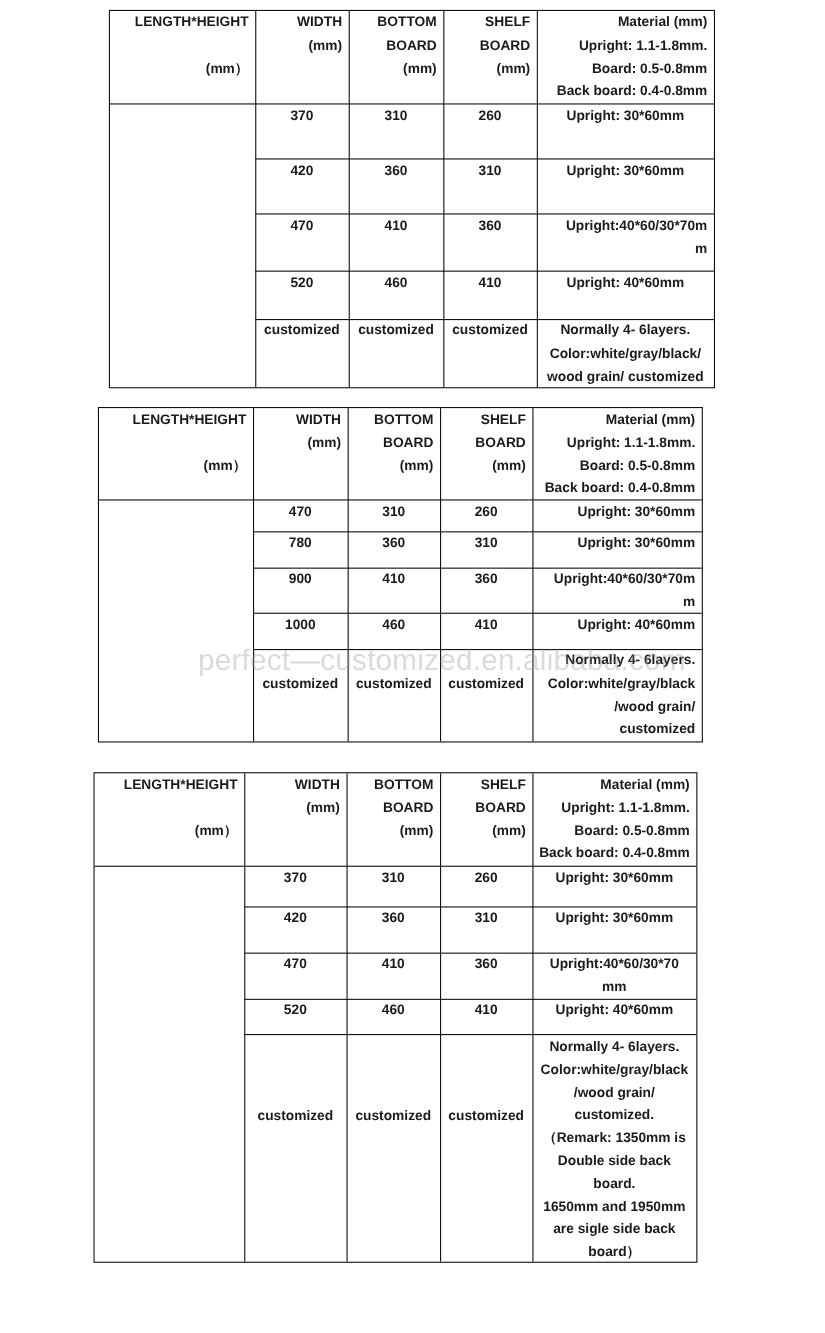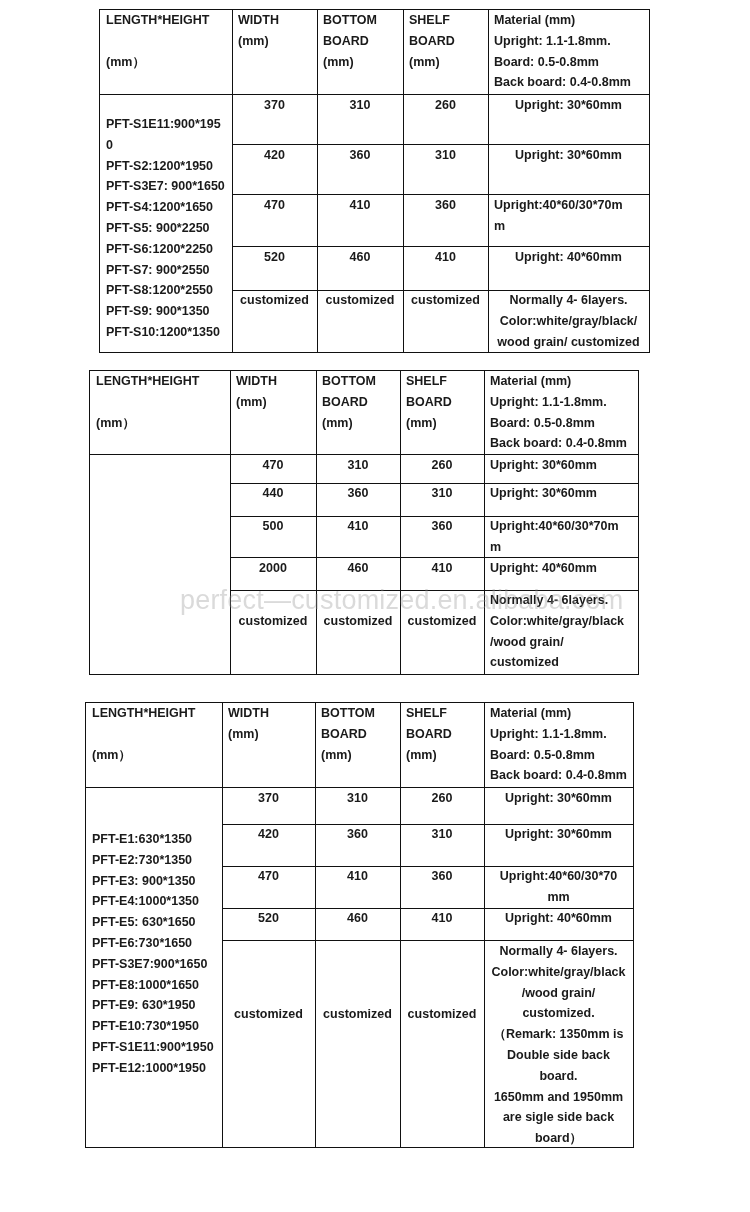--- a/index.html
+++ b/index.html
@@ -4,21 +4,21 @@
 <style>
   html, body { margin: 0; padding: 0; background: #ffffff; }
   body { width: 750px; height: 1212px; position: relative; overflow: hidden;
          font-family: "Liberation Sans", "DejaVu Sans", sans-serif; color: #1a1a1a; }
   .tbl { position: absolute; border: 1.5px solid #111; box-sizing: border-box; }
   .cell { position: absolute; box-sizing: border-box; font-weight: bold; font-size: 12.5px;
           line-height: 20.8px; padding: 0 6px; white-space: pre-line; }
   .vline { position: absolute; width: 1px; background: #111; }
   .hline { position: absolute; height: 1px; background: #111; }
   .c { text-align: center; }
-  .l { text-align: left; }
+  .l { text-align: right; }
   .watermark { position: absolute; left: 180px; top: 585px; font-size: 27px; color: rgba(150,150,150,0.35);
                font-family: "Liberation Sans", sans-serif; letter-spacing: 0.2px; pointer-events: none; }
 </style>
 </head>
 <body>
 
 <div class="tbl" style="left:99px; top:9px; width:551px; height:344px;">
 
   <div class="vline" style="left:132px; top:0; height:342px;"></div>
   <div class="vline" style="left:217px; top:0; height:342px;"></div>
@@ -40,31 +40,20 @@
 BOARD
 (mm)</div>
   <div class="cell l" style="left:303px; top:0; width:85px;">SHELF
 BOARD
 (mm)</div>
   <div class="cell l" style="left:388px; top:0; width:161px;">Material (mm)
 Upright: 1.1-1.8mm.
 Board: 0.5-0.8mm
 Back board: 0.4-0.8mm</div>
 
-  <div class="cell l" style="left:0; top:104px; width:132px;">PFT-S1E11:900*195
-0
-PFT-S2:1200*1950
-PFT-S3E7: 900*1650
-PFT-S4:1200*1650
-PFT-S5: 900*2250
-PFT-S6:1200*2250
-PFT-S7: 900*2550
-PFT-S8:1200*2550
-PFT-S9: 900*1350
-PFT-S10:1200*1350</div>
 
   <div class="cell c" style="left:132px; top:85px; width:85px;">370</div>
   <div class="cell c" style="left:217px; top:85px; width:86px;">310</div>
   <div class="cell c" style="left:303px; top:85px; width:85px;">260</div>
   <div class="cell c" style="left:388px; top:85px; width:161px;">Upright: 30*60mm</div>
 
   <div class="cell c" style="left:132px; top:135px; width:85px;">420</div>
   <div class="cell c" style="left:217px; top:135px; width:86px;">360</div>
   <div class="cell c" style="left:303px; top:135px; width:85px;">310</div>
   <div class="cell c" style="left:388px; top:135px; width:161px;">Upright: 30*60mm</div>
@@ -115,32 +104,32 @@
 Upright: 1.1-1.8mm.
 Board: 0.5-0.8mm
 Back board: 0.4-0.8mm</div>
 
 
   <div class="cell c" style="left:140px; top:84px; width:86px;">470</div>
   <div class="cell c" style="left:226px; top:84px; width:84px;">310</div>
   <div class="cell c" style="left:310px; top:84px; width:84px;">260</div>
   <div class="cell l" style="left:394px; top:84px; width:154px;">Upright: 30*60mm</div>
 
-  <div class="cell c" style="left:140px; top:112px; width:86px;">440</div>
+  <div class="cell c" style="left:140px; top:112px; width:86px;">780</div>
   <div class="cell c" style="left:226px; top:112px; width:84px;">360</div>
   <div class="cell c" style="left:310px; top:112px; width:84px;">310</div>
   <div class="cell l" style="left:394px; top:112px; width:154px;">Upright: 30*60mm</div>
 
-  <div class="cell c" style="left:140px; top:145px; width:86px;">500</div>
+  <div class="cell c" style="left:140px; top:145px; width:86px;">900</div>
   <div class="cell c" style="left:226px; top:145px; width:84px;">410</div>
   <div class="cell c" style="left:310px; top:145px; width:84px;">360</div>
   <div class="cell l" style="left:394px; top:145px; width:154px;">Upright:40*60/30*70m
 m</div>
 
-  <div class="cell c" style="left:140px; top:187px; width:86px;">2000</div>
+  <div class="cell c" style="left:140px; top:187px; width:86px;">1000</div>
   <div class="cell c" style="left:226px; top:187px; width:84px;">460</div>
   <div class="cell c" style="left:310px; top:187px; width:84px;">410</div>
   <div class="cell l" style="left:394px; top:187px; width:154px;">Upright: 40*60mm</div>
 
   <div class="cell c" style="left:140px; top:240px; width:86px;">customized</div>
   <div class="cell c" style="left:226px; top:240px; width:84px;">customized</div>
   <div class="cell c" style="left:310px; top:240px; width:84px;">customized</div>
   <div class="cell l" style="left:394px; top:219px; width:154px;">Normally 4- 6layers.
 Color:white/gray/black
 /wood grain/
@@ -170,32 +159,20 @@
 BOARD
 (mm)</div>
   <div class="cell l" style="left:314px; top:0; width:84px;">SHELF
 BOARD
 (mm)</div>
   <div class="cell l" style="left:398px; top:0; width:149px;">Material (mm)
 Upright: 1.1-1.8mm.
 Board: 0.5-0.8mm
 Back board: 0.4-0.8mm</div>
 
-  <div class="cell l" style="left:0; top:126px; width:136px;">PFT-E1:630*1350
-PFT-E2:730*1350
-PFT-E3: 900*1350
-PFT-E4:1000*1350
-PFT-E5: 630*1650
-PFT-E6:730*1650
-PFT-S3E7:900*1650
-PFT-E8:1000*1650
-PFT-E9: 630*1950
-PFT-E10:730*1950
-PFT-S1E11:900*1950
-PFT-E12:1000*1950</div>
 
   <div class="cell c" style="left:136px; top:85px; width:93px;">370</div>
   <div class="cell c" style="left:229px; top:85px; width:85px;">310</div>
   <div class="cell c" style="left:314px; top:85px; width:84px;">260</div>
   <div class="cell c" style="left:398px; top:85px; width:149px;">Upright: 30*60mm</div>
 
   <div class="cell c" style="left:136px; top:121px; width:93px;">420</div>
   <div class="cell c" style="left:229px; top:121px; width:85px;">360</div>
   <div class="cell c" style="left:314px; top:121px; width:84px;">310</div>
   <div class="cell c" style="left:398px; top:121px; width:149px;">Upright: 30*60mm</div>

